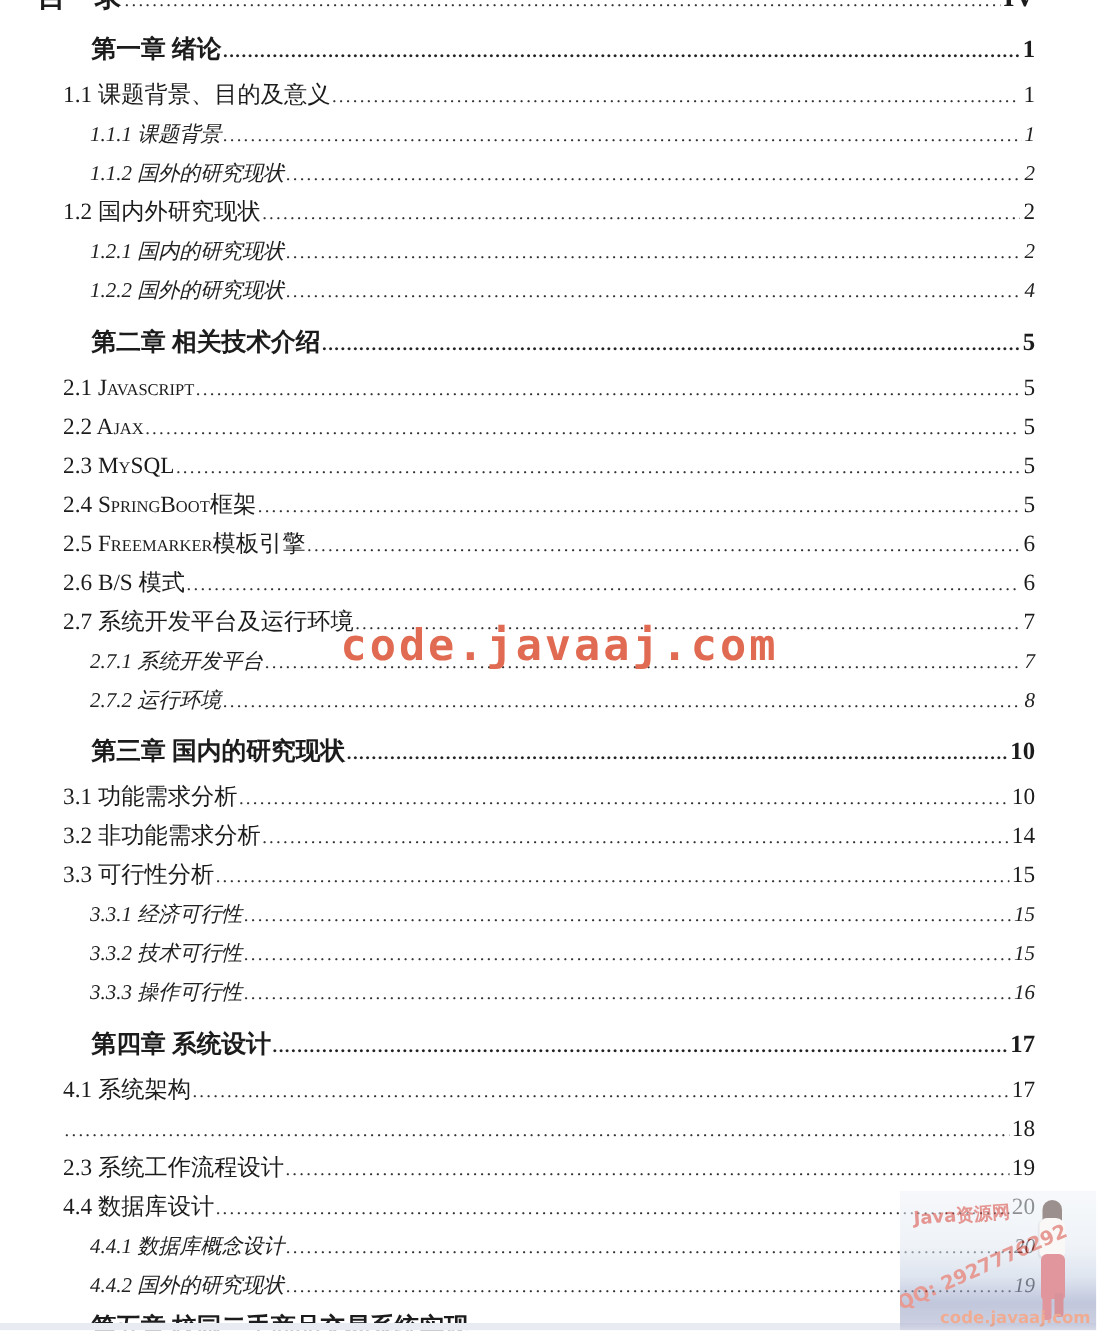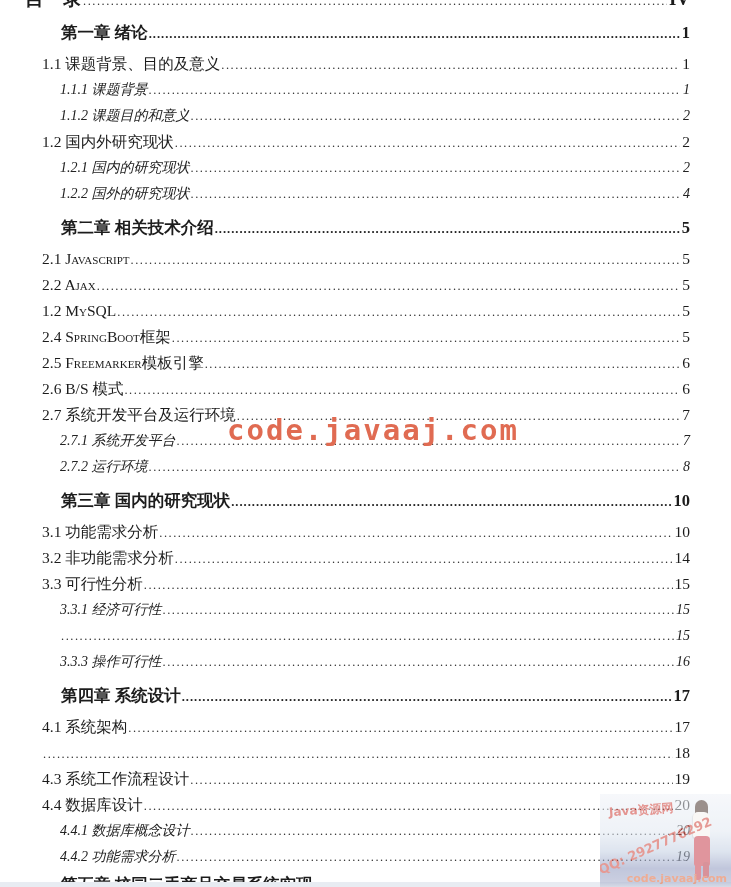--- a/index.html
+++ b/index.html
@@ -124,21 +124,21 @@
         <span class="toc-label">1.1 课题背景、目的及意义</span>
         <span class="leader"><span class="dots">....................................................................................................................................................................................................................................................................</span></span>
         <span class="pagenum">1</span>
       </div>
       <div class="toc-row lvl3">
         <span class="toc-label">1.1.1  课题背景</span>
         <span class="leader"><span class="dots">....................................................................................................................................................................................................................................................................</span></span>
         <span class="pagenum">1</span>
       </div>
       <div class="toc-row lvl3">
-        <span class="toc-label">1.1.2  课题目的和意义</span>
+        <span class="toc-label">1.1.2  国外的研究现状</span>
         <span class="leader"><span class="dots">....................................................................................................................................................................................................................................................................</span></span>
         <span class="pagenum">2</span>
       </div>
       <div class="toc-row lvl2">
         <span class="toc-label">1.2 国内外研究现状</span>
         <span class="leader"><span class="dots">....................................................................................................................................................................................................................................................................</span></span>
         <span class="pagenum">2</span>
       </div>
       <div class="toc-row lvl3">
         <span class="toc-label">1.2.1  国内的研究现状</span>
@@ -159,21 +159,21 @@
         <span class="toc-label">2.1 Javascript</span>
         <span class="leader"><span class="dots">....................................................................................................................................................................................................................................................................</span></span>
         <span class="pagenum">5</span>
       </div>
       <div class="toc-row lvl2 sc">
         <span class="toc-label">2.2 Ajax</span>
         <span class="leader"><span class="dots">....................................................................................................................................................................................................................................................................</span></span>
         <span class="pagenum">5</span>
       </div>
       <div class="toc-row lvl2 sc">
-        <span class="toc-label">1.2 MySQL</span>
+        <span class="toc-label">2.3 MySQL</span>
         <span class="leader"><span class="dots">....................................................................................................................................................................................................................................................................</span></span>
         <span class="pagenum">5</span>
       </div>
       <div class="toc-row lvl2 sc">
         <span class="toc-label">2.4 SpringBoot框架</span>
         <span class="leader"><span class="dots">....................................................................................................................................................................................................................................................................</span></span>
         <span class="pagenum">5</span>
       </div>
       <div class="toc-row lvl2 sc">
         <span class="toc-label">2.5 Freemarker模板引擎</span>
@@ -219,20 +219,21 @@
         <span class="toc-label">3.3 可行性分析</span>
         <span class="leader"><span class="dots">....................................................................................................................................................................................................................................................................</span></span>
         <span class="pagenum">15</span>
       </div>
       <div class="toc-row lvl3">
         <span class="toc-label">3.3.1  经济可行性</span>
         <span class="leader"><span class="dots">....................................................................................................................................................................................................................................................................</span></span>
         <span class="pagenum">15</span>
       </div>
       <div class="toc-row lvl3">
+        <span class="toc-label">3.3.2  技术可行性</span>
         <span class="leader"><span class="dots">....................................................................................................................................................................................................................................................................</span></span>
         <span class="pagenum">15</span>
       </div>
       <div class="toc-row lvl3">
         <span class="toc-label">3.3.3  操作可行性</span>
         <span class="leader"><span class="dots">....................................................................................................................................................................................................................................................................</span></span>
         <span class="pagenum">16</span>
       </div>
       <div class="toc-row lvl1">
         <span class="toc-label">第四章 系统设计</span>
@@ -242,36 +243,36 @@
       <div class="toc-row lvl2">
         <span class="toc-label">4.1 系统架构</span>
         <span class="leader"><span class="dots">....................................................................................................................................................................................................................................................................</span></span>
         <span class="pagenum">17</span>
       </div>
       <div class="toc-row lvl2">
         <span class="leader"><span class="dots">....................................................................................................................................................................................................................................................................</span></span>
         <span class="pagenum">18</span>
       </div>
       <div class="toc-row lvl2">
-        <span class="toc-label">4.3 系统工作流程设计</span>
+        <span class="toc-label">2.3 系统工作流程设计</span>
         <span class="leader"><span class="dots">....................................................................................................................................................................................................................................................................</span></span>
         <span class="pagenum">19</span>
       </div>
       <div class="toc-row lvl2">
         <span class="toc-label">4.4 数据库设计</span>
         <span class="leader"><span class="dots">....................................................................................................................................................................................................................................................................</span></span>
         <span class="pagenum">20</span>
       </div>
       <div class="toc-row lvl3">
         <span class="toc-label">4.4.1  数据库概念设计</span>
         <span class="leader"><span class="dots">....................................................................................................................................................................................................................................................................</span></span>
         <span class="pagenum">20</span>
       </div>
       <div class="toc-row lvl3">
-        <span class="toc-label">4.4.2  功能需求分析</span>
+        <span class="toc-label">4.4.2  国外的研究现状</span>
         <span class="leader"><span class="dots">....................................................................................................................................................................................................................................................................</span></span>
         <span class="pagenum">19</span>
       </div>
       <div class="toc-row lvl1">
         <span class="toc-label">第五章 校园二手商品交易系统实现</span>
         <span class="leader"><span class="dots">....................................................................................................................................................................................................................................................................</span></span>
         <span class="pagenum"></span>
       </div>
     </div>
 

